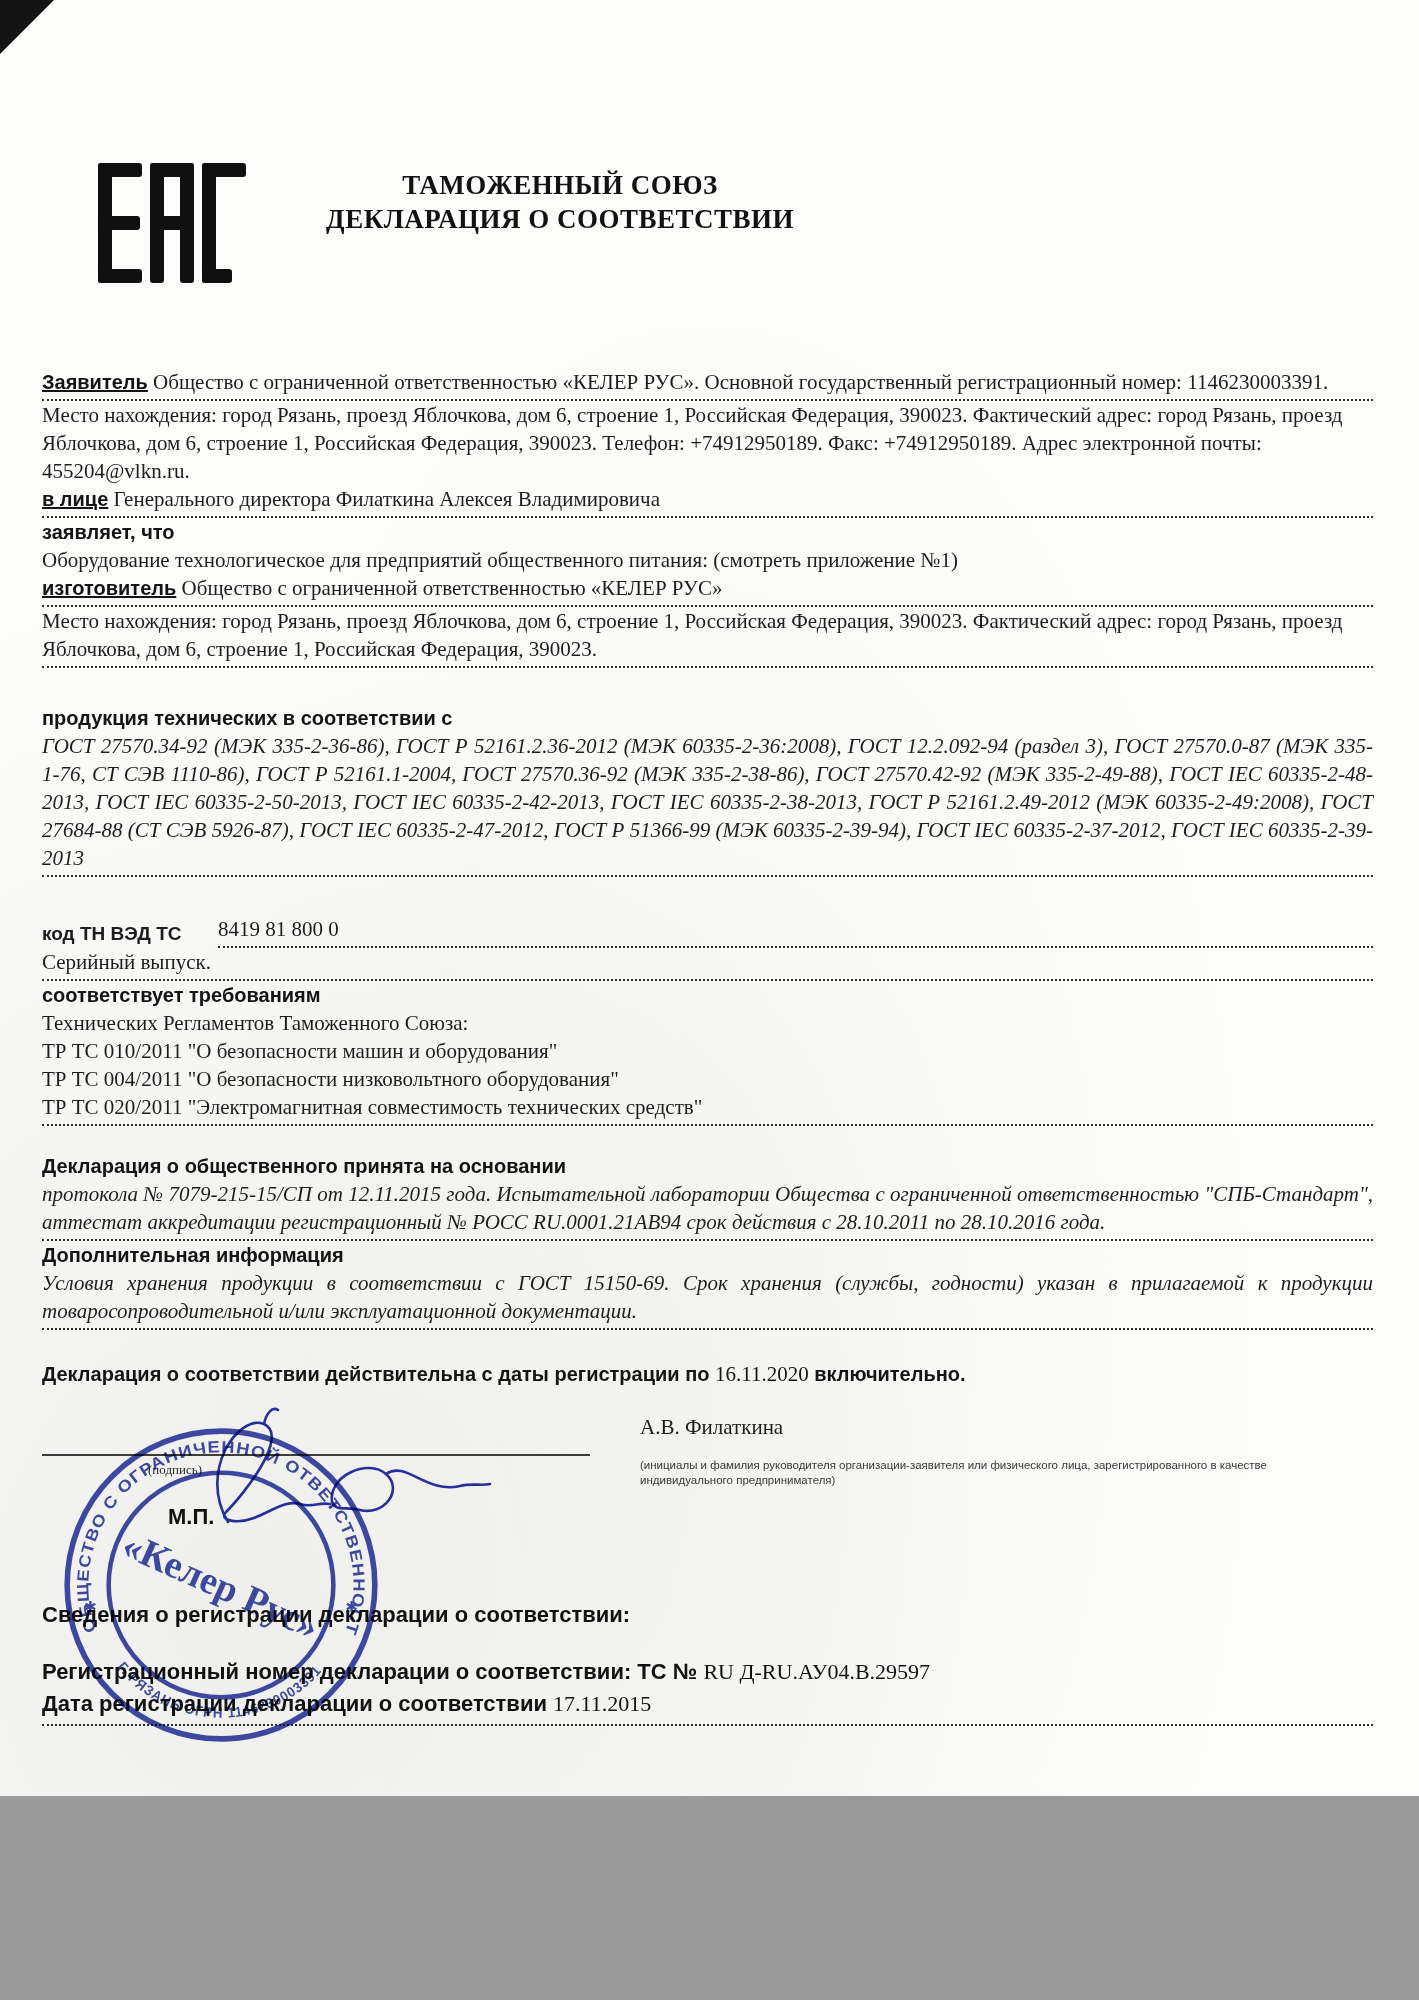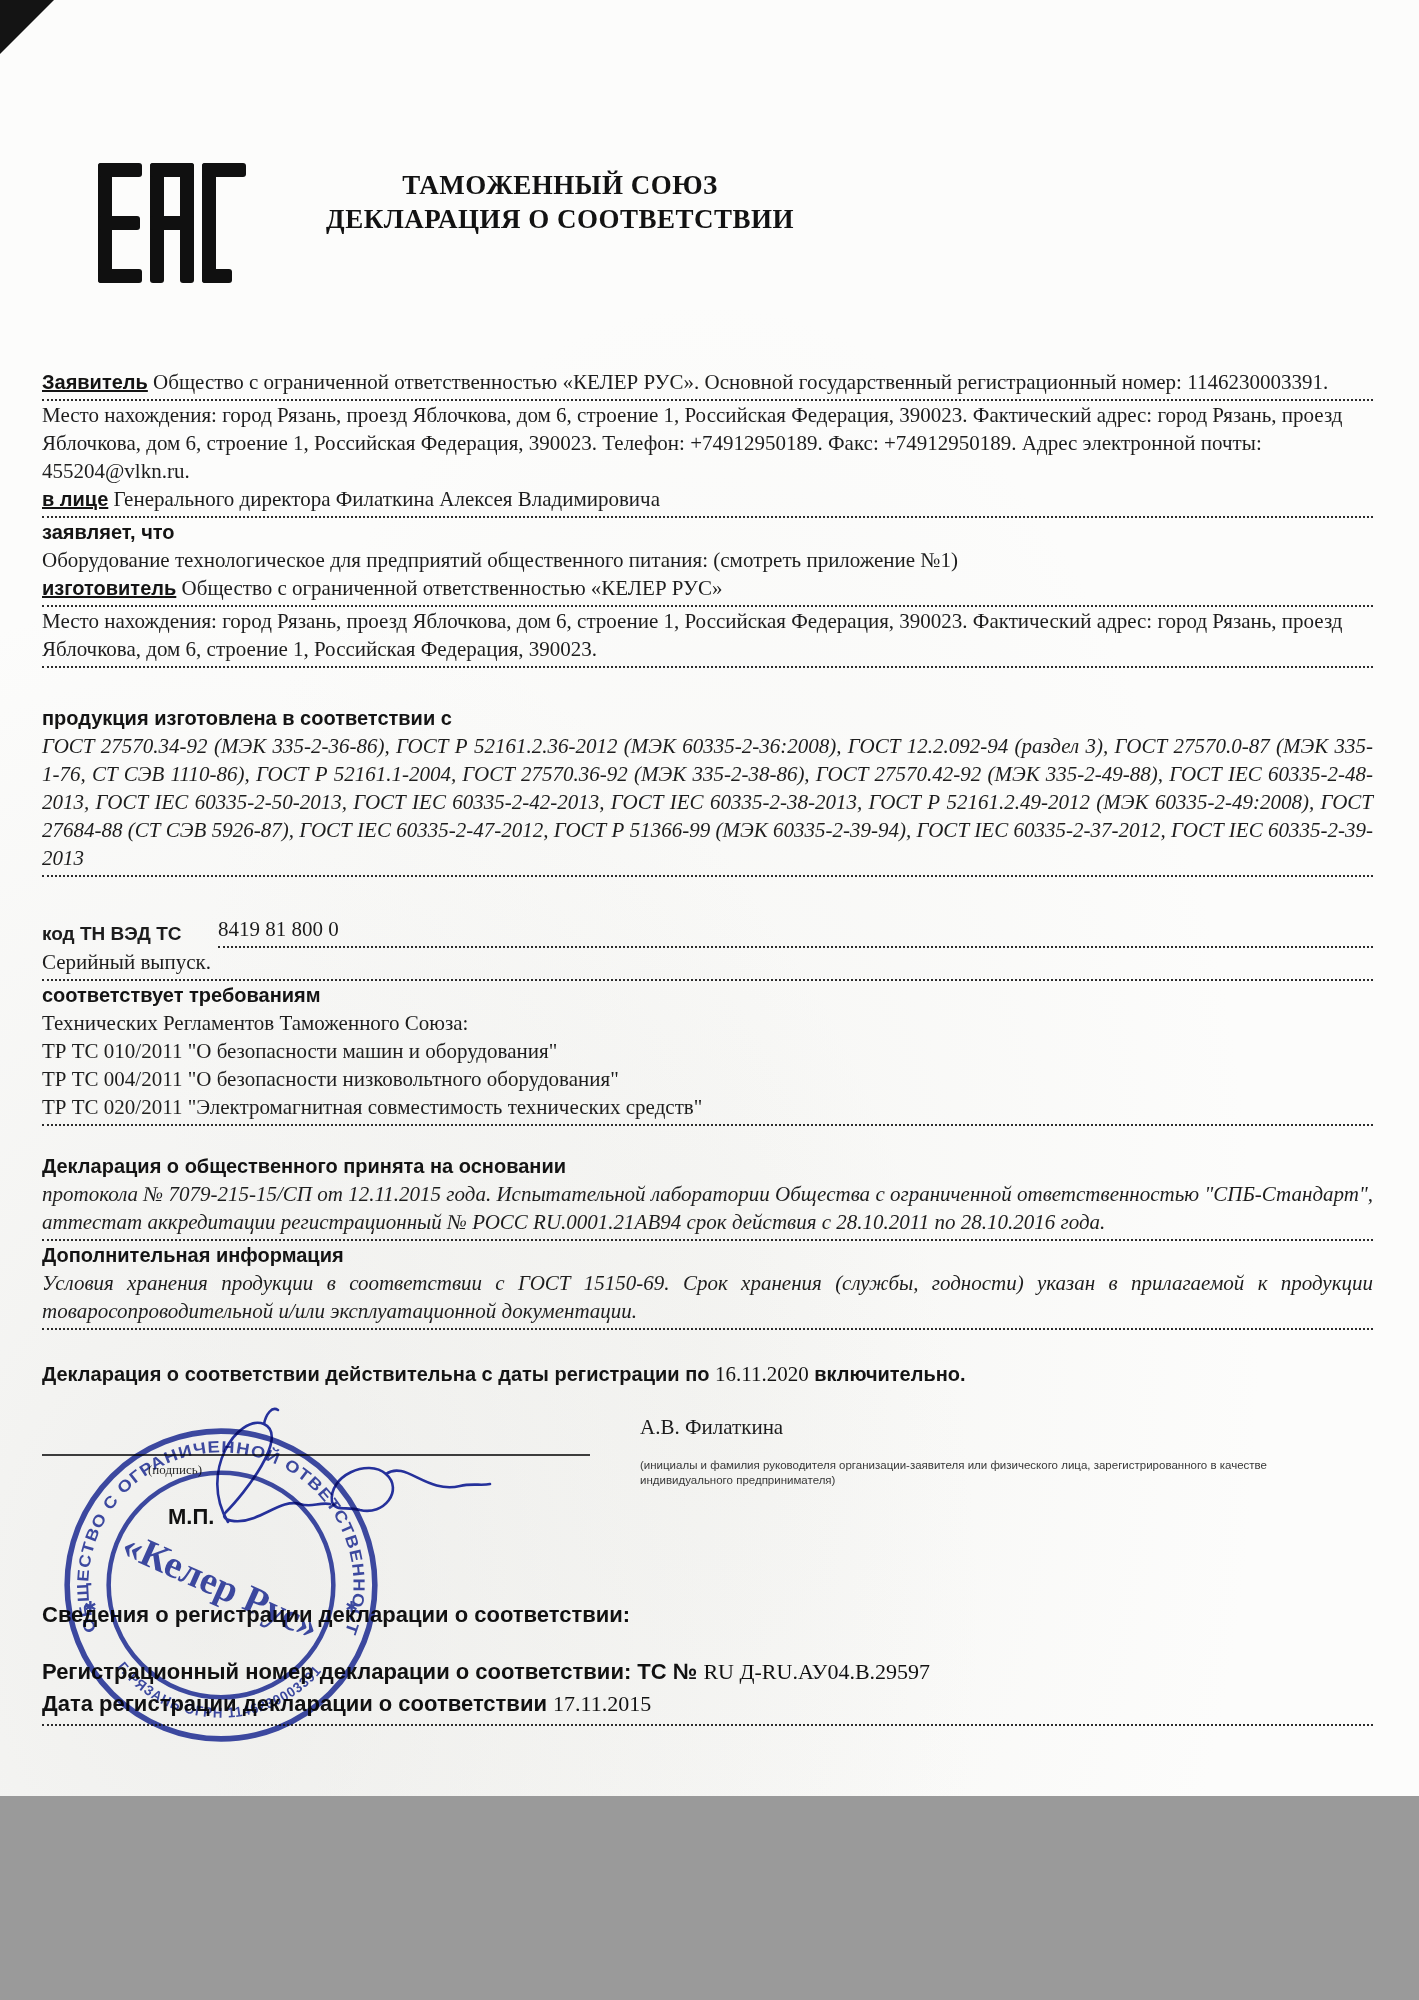--- a/index.html
+++ b/index.html
@@ -89,21 +89,21 @@
     <p class="para dotted"><b class="inl">в лице</b> <span>Генерального директора Филаткина Алексея Владимировича</span></p>
 
     <p class="label">заявляет, что</p>
 
     <p class="para">Оборудование технологическое для предприятий общественного питания: (смотреть приложение №1)</p>
 
     <p class="para dotted"><b class="inl">изготовитель</b> <span>Общество с ограниченной ответственностью «КЕЛЕР РУС»</span></p>
 
     <p class="para dotted">Место нахождения: город Рязань, проезд Яблочкова, дом 6, строение 1, Российская Федерация, 390023. Фактический адрес: город Рязань, проезд Яблочкова, дом 6, строение 1, Российская Федерация, 390023.</p>
 
-    <p class="label mt36">продукция изготовлена в соответствии с</p>
+    <p class="label mt36">продукция технических в соответствии с</p>
 
     <p class="para just dotted">ГОСТ 27570.34-92 (МЭК 335-2-36-86), ГОСТ Р 52161.2.36-2012 (МЭК 60335-2-36:2008), ГОСТ 12.2.092-94 (раздел 3), ГОСТ 27570.0-87 (МЭК 335-1-76, СТ СЭВ 1110-86), ГОСТ Р 52161.1-2004, ГОСТ 27570.36-92 (МЭК 335-2-38-86), ГОСТ 27570.42-92 (МЭК 335-2-49-88), ГОСТ IEC 60335-2-48-2013, ГОСТ IEC 60335-2-50-2013, ГОСТ IEC 60335-2-42-2013, ГОСТ IEC 60335-2-38-2013, ГОСТ Р 52161.2.49-2012 (МЭК 60335-2-49:2008), ГОСТ 27684-88 (СТ СЭВ 5926-87), ГОСТ IEC 60335-2-47-2012, ГОСТ Р 51366-99 (МЭК 60335-2-39-94), ГОСТ IEC 60335-2-37-2012, ГОСТ IEC 60335-2-39-2013</p>
 
     <div class="code-row mt38">
       <b class="code-lbl">код ТН ВЭД ТС</b>
       <span class="code-val">8419 81 800 0</span>
     </div>
 
     <p class="para dotted">Серийный выпуск.</p>
 

